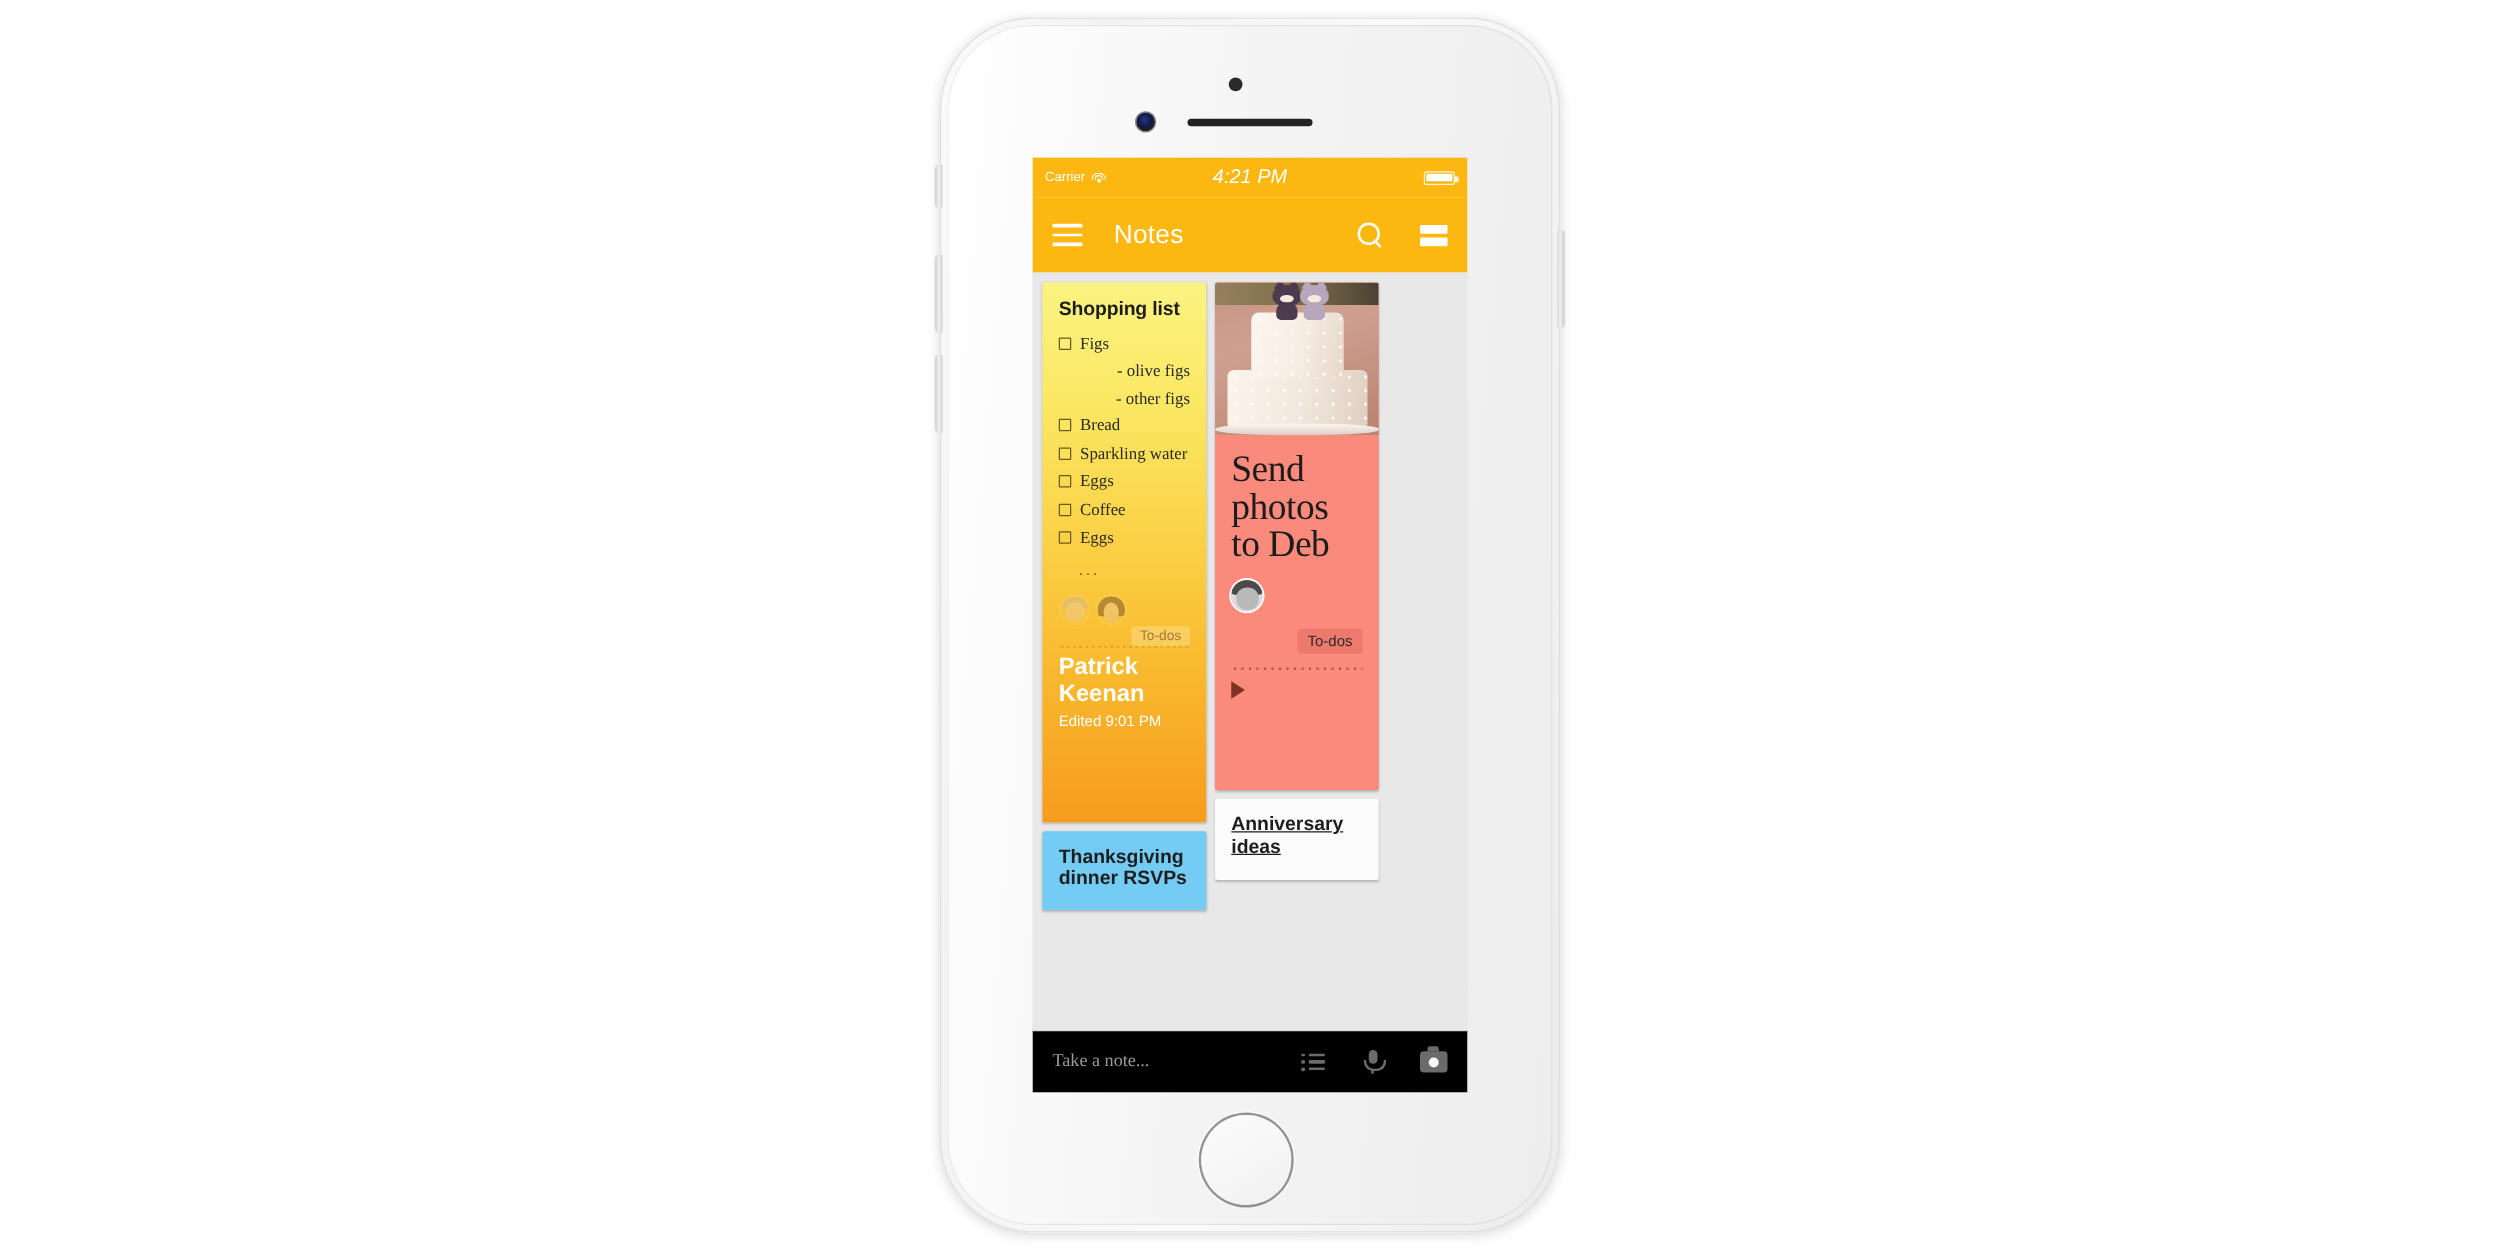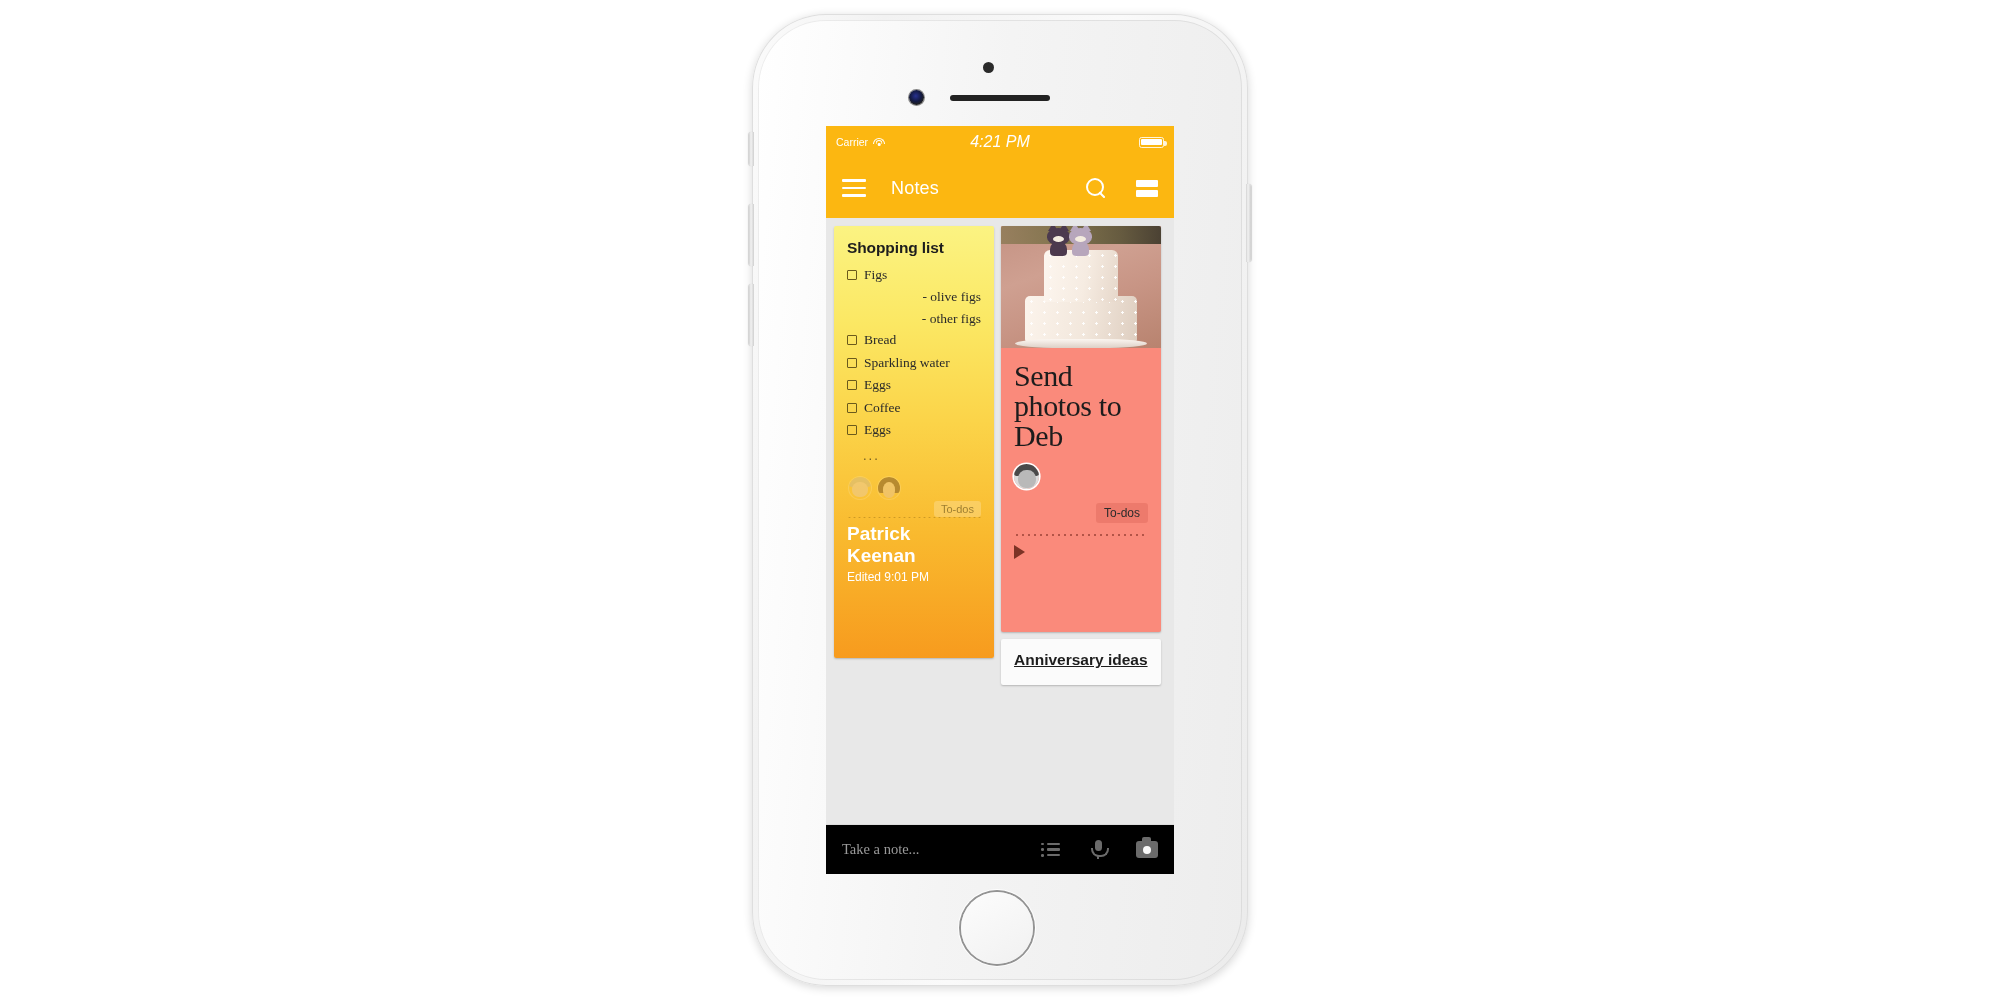--- a/index.html
+++ b/index.html
@@ -78,35 +78,35 @@
   .battery i{ display:block; height:100%; background:#fff; border-radius:1px; }
 
   
   .appbar{
     height:60px; background:#FCB711; display:flex; align-items:center;
     padding:0 16px; color:#fff; gap:16px;
   }
   .hamburger{ width:24px; height:18px; display:flex; flex-direction:column;
               justify-content:space-between; cursor:pointer; }
   .hamburger span{ display:block; height:2.6px; background:#fff; border-radius:1px; }
-  .app-title{ font-size:18px; font-weight:500; letter-spacing:.2px; margin-left:9px; }
+  .app-title{ font-size:21px; font-weight:500; letter-spacing:.2px; margin-left:9px; }
   .appbar-actions{ margin-left:auto; display:flex; align-items:center; gap:29px; }
   .search-ico{ width:21px; height:21px; position:relative; cursor:pointer; }
   .search-ico::before{ content:""; position:absolute; left:0; top:0; width:14px; height:14px;
               border:2.3px solid #fff; border-radius:50%; }
   .search-ico::after{ content:""; position:absolute; left:12.5px; top:13px; width:8px; height:2.3px;
               background:#fff; border-radius:2px; transform:rotate(45deg); transform-origin:left center; }
   .view-ico{ width:22px; height:17px; display:flex; flex-direction:column;
              justify-content:space-between; cursor:pointer; }
   .view-ico span{ display:block; height:7px; background:#fff; border-radius:1px; }
 
   
   .notes-area{ padding:8px 0 0 0; background:#e8e8e8; height:614px; position:relative; }
   .grid{ display:flex; gap:7px; padding:0 8px; align-items:flex-start; }
-  .col{ width:160px; display:flex; flex-direction:column; gap:7px; }
+  .col{ width:131px; display:flex; flex-direction:column; gap:7px; }
 
   .note{ border-radius:2px; box-shadow:0 1px 2px rgba(0,0,0,.22); overflow:hidden; position:relative; cursor:pointer; }
 
   
   .note-shopping{
     background:linear-gradient(180deg,#FBF382 0%,#FBE864 22%,#FBD449 45%,#F9B92E 72%,#F79B1E 100%);
     padding:13px 13px 14px 13px; min-height:432px;
   }
   .note-title{ font-size:15.5px; font-weight:bold; color:#1d1d1d; margin-bottom:10px; letter-spacing:-.1px; }
   .chk-row{ display:flex; align-items:flex-start; gap:7px; margin-bottom:6px;
@@ -328,20 +328,23 @@
               </div>
 
               <div class="note-footer">
                 <div class="chip">To-dos</div>
                 <div class="dot-sep"></div>
                 <div class="owner">Patrick Keenan</div>
                 <div class="edited">Edited 9:01 PM</div>
               </div>
             </div>
 
+            <div class="note note-blue">
+              <div class="clipped">Thanksgiving dinner RSVPs</div>
+            </div>
 
           </div>
 
           <div class="col">
 
             <div class="note note-pink">
               <div class="photo">
                 <div class="cake-scene">
                   <div class="cake-bg-band"></div>
                   <div class="tier-bot">

